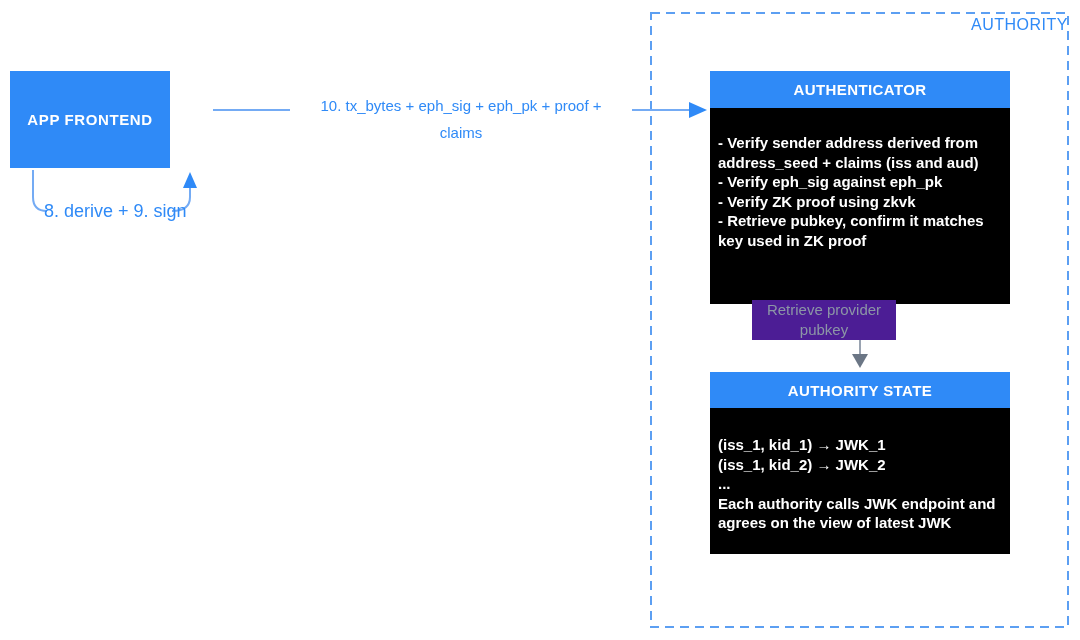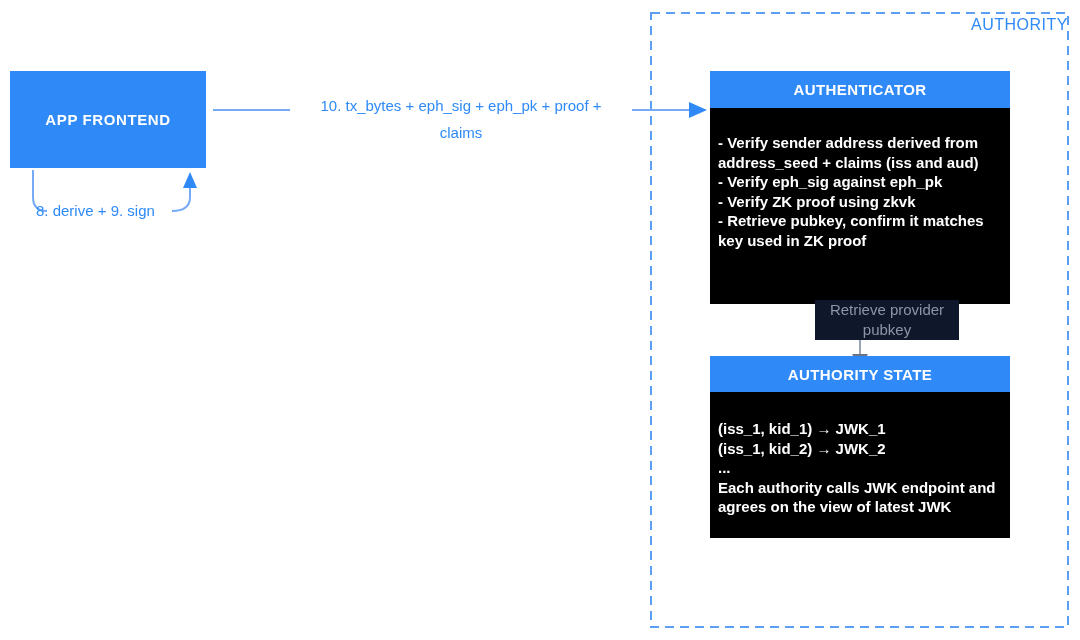--- a/index.html
+++ b/index.html
@@ -23,60 +23,60 @@
   .arrow-layer{position:absolute;left:0;top:0;width:1080px;height:640px;}
   .flow-line{stroke:var(--line-blue);stroke-width:2;fill:none;}
   .flow-head{fill:var(--brand-blue);}
   .loop-line{stroke:var(--line-blue);stroke-width:2;fill:none;}
   .loop-head{fill:var(--brand-blue);}
   .gray-line{stroke:var(--gray-line);stroke-width:2;fill:none;}
   .gray-head{fill:var(--gray-head);}
   .authority-border{fill:none;stroke:var(--dash-blue);stroke-width:2;stroke-dasharray:9 6;}
 
   .app-frontend{
-    position:absolute;left:10px;top:71px;width:196px;height:97px;
+    position:absolute;left:10px;top:71px;width:160px;height:97px;
     background:var(--brand-blue);
     display:flex;align-items:center;justify-content:center;
     color:#fff;font-size:15px;font-weight:600;letter-spacing:.6px;
   }
   .flow-label{
     position:absolute;left:290px;top:92px;width:342px;
     background:#fff;color:var(--brand-blue);
     font-size:15px;line-height:27px;text-align:center;
     white-space:pre-line;
   }
   .loop-label{
-    position:absolute;left:36px;top:202px;
-    color:var(--brand-blue);font-size:15px;line-height:18px;
+    position:absolute;left:44px;top:202px;
+    color:var(--brand-blue);font-size:18px;line-height:18px;
   }
   .authority-title{
     position:absolute;left:650px;top:16px;width:418px;
     text-align:right;color:var(--brand-blue);
     font-size:16px;font-weight:500;letter-spacing:.5px;
   }
   .node{position:absolute;left:710px;width:300px;}
   .node-authenticator{top:71px;}
-  .node-state{top:356px;}
+  .node-state{top:372px;}
   .node-header{
     height:37px;background:var(--brand-blue);
     display:flex;align-items:center;justify-content:center;
     color:#fff;font-size:15px;font-weight:600;letter-spacing:.4px;
   }
   .node-state .node-header{height:36px;}
   .node-body{
     background:var(--box-body-bg);color:var(--text-on-dark);
     font-size:15px;font-weight:600;line-height:19.5px;
     padding:25px 8px 0 8px;box-sizing:border-box;
     white-space:pre-line;
   }
   .node-authenticator .node-body{height:196px;}
   .node-state .node-body{height:146px;padding-top:27px;}
   .retrieve-label{
-    position:absolute;left:815px;top:300px;width:144px;
-    background:#0f172a;color:var(--gray-text);
+    position:absolute;left:752px;top:300px;width:144px;
+    background:#4c1d95;color:var(--gray-text);
     font-size:15px;line-height:20px;text-align:center;
     white-space:pre-line;
   }
 </style>
 </head>
 <body>
 
 <div class="canvas">
 
   <svg class="arrow-layer" viewBox="0 0 1080 640" xmlns="http://www.w3.org/2000/svg">

